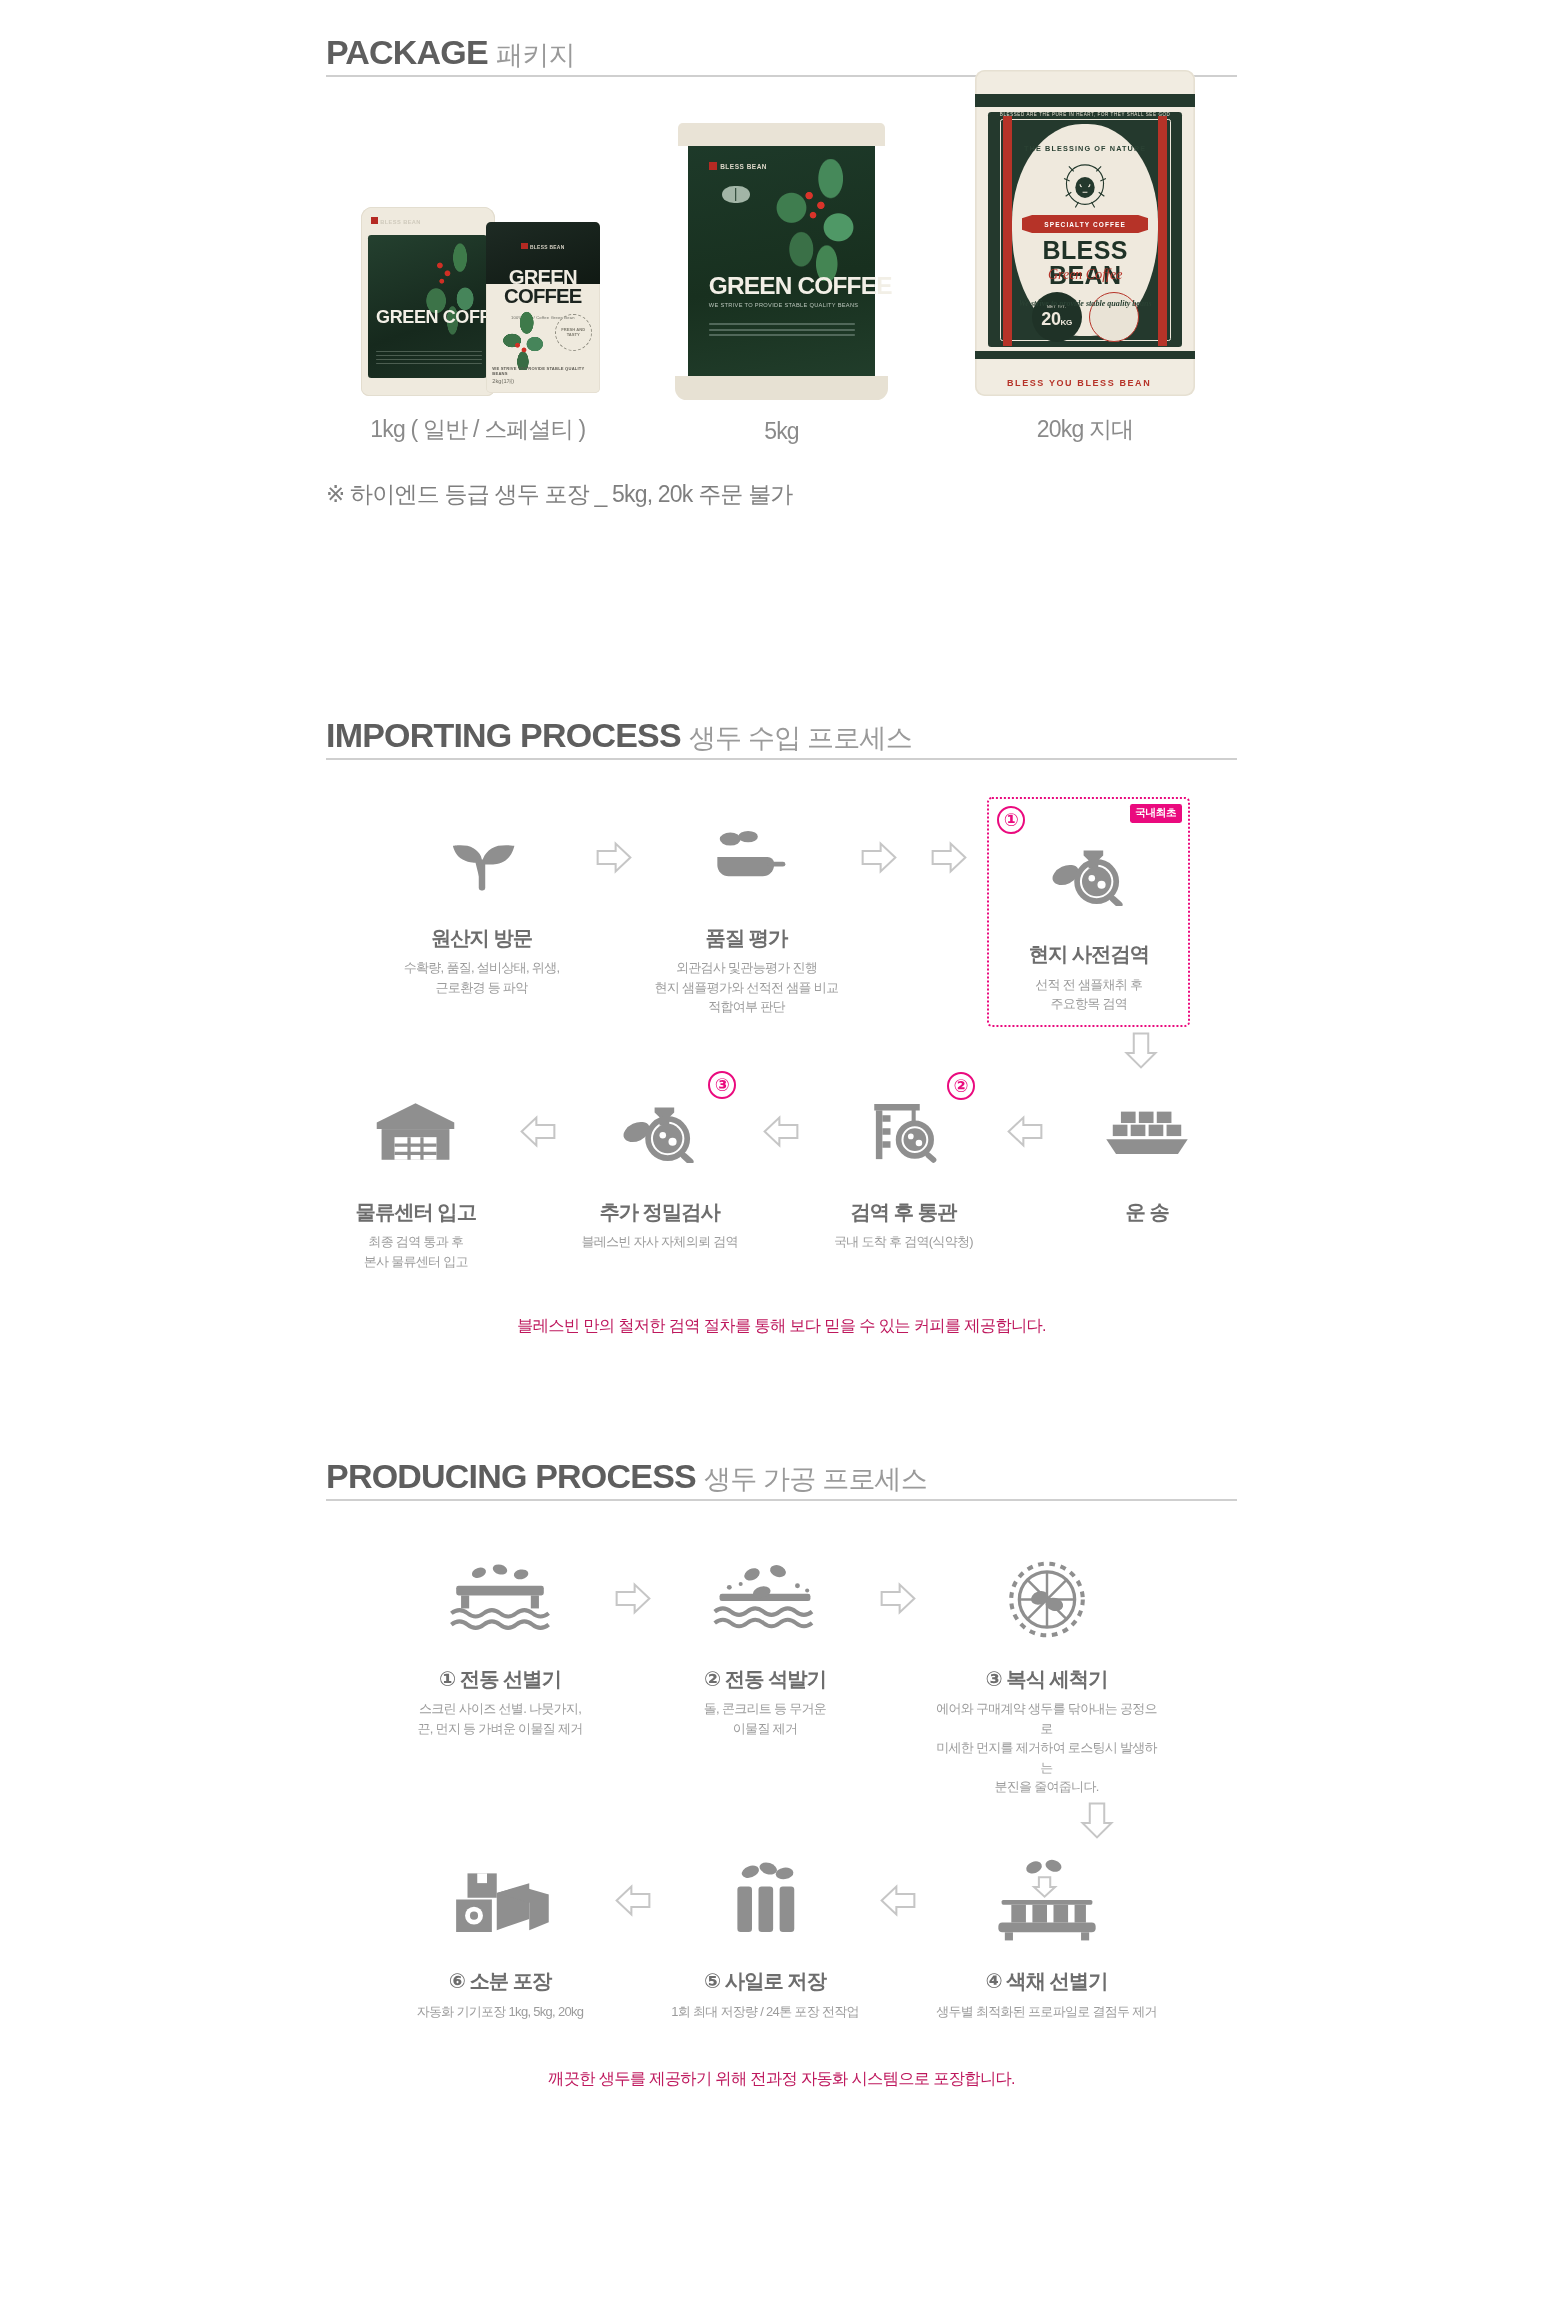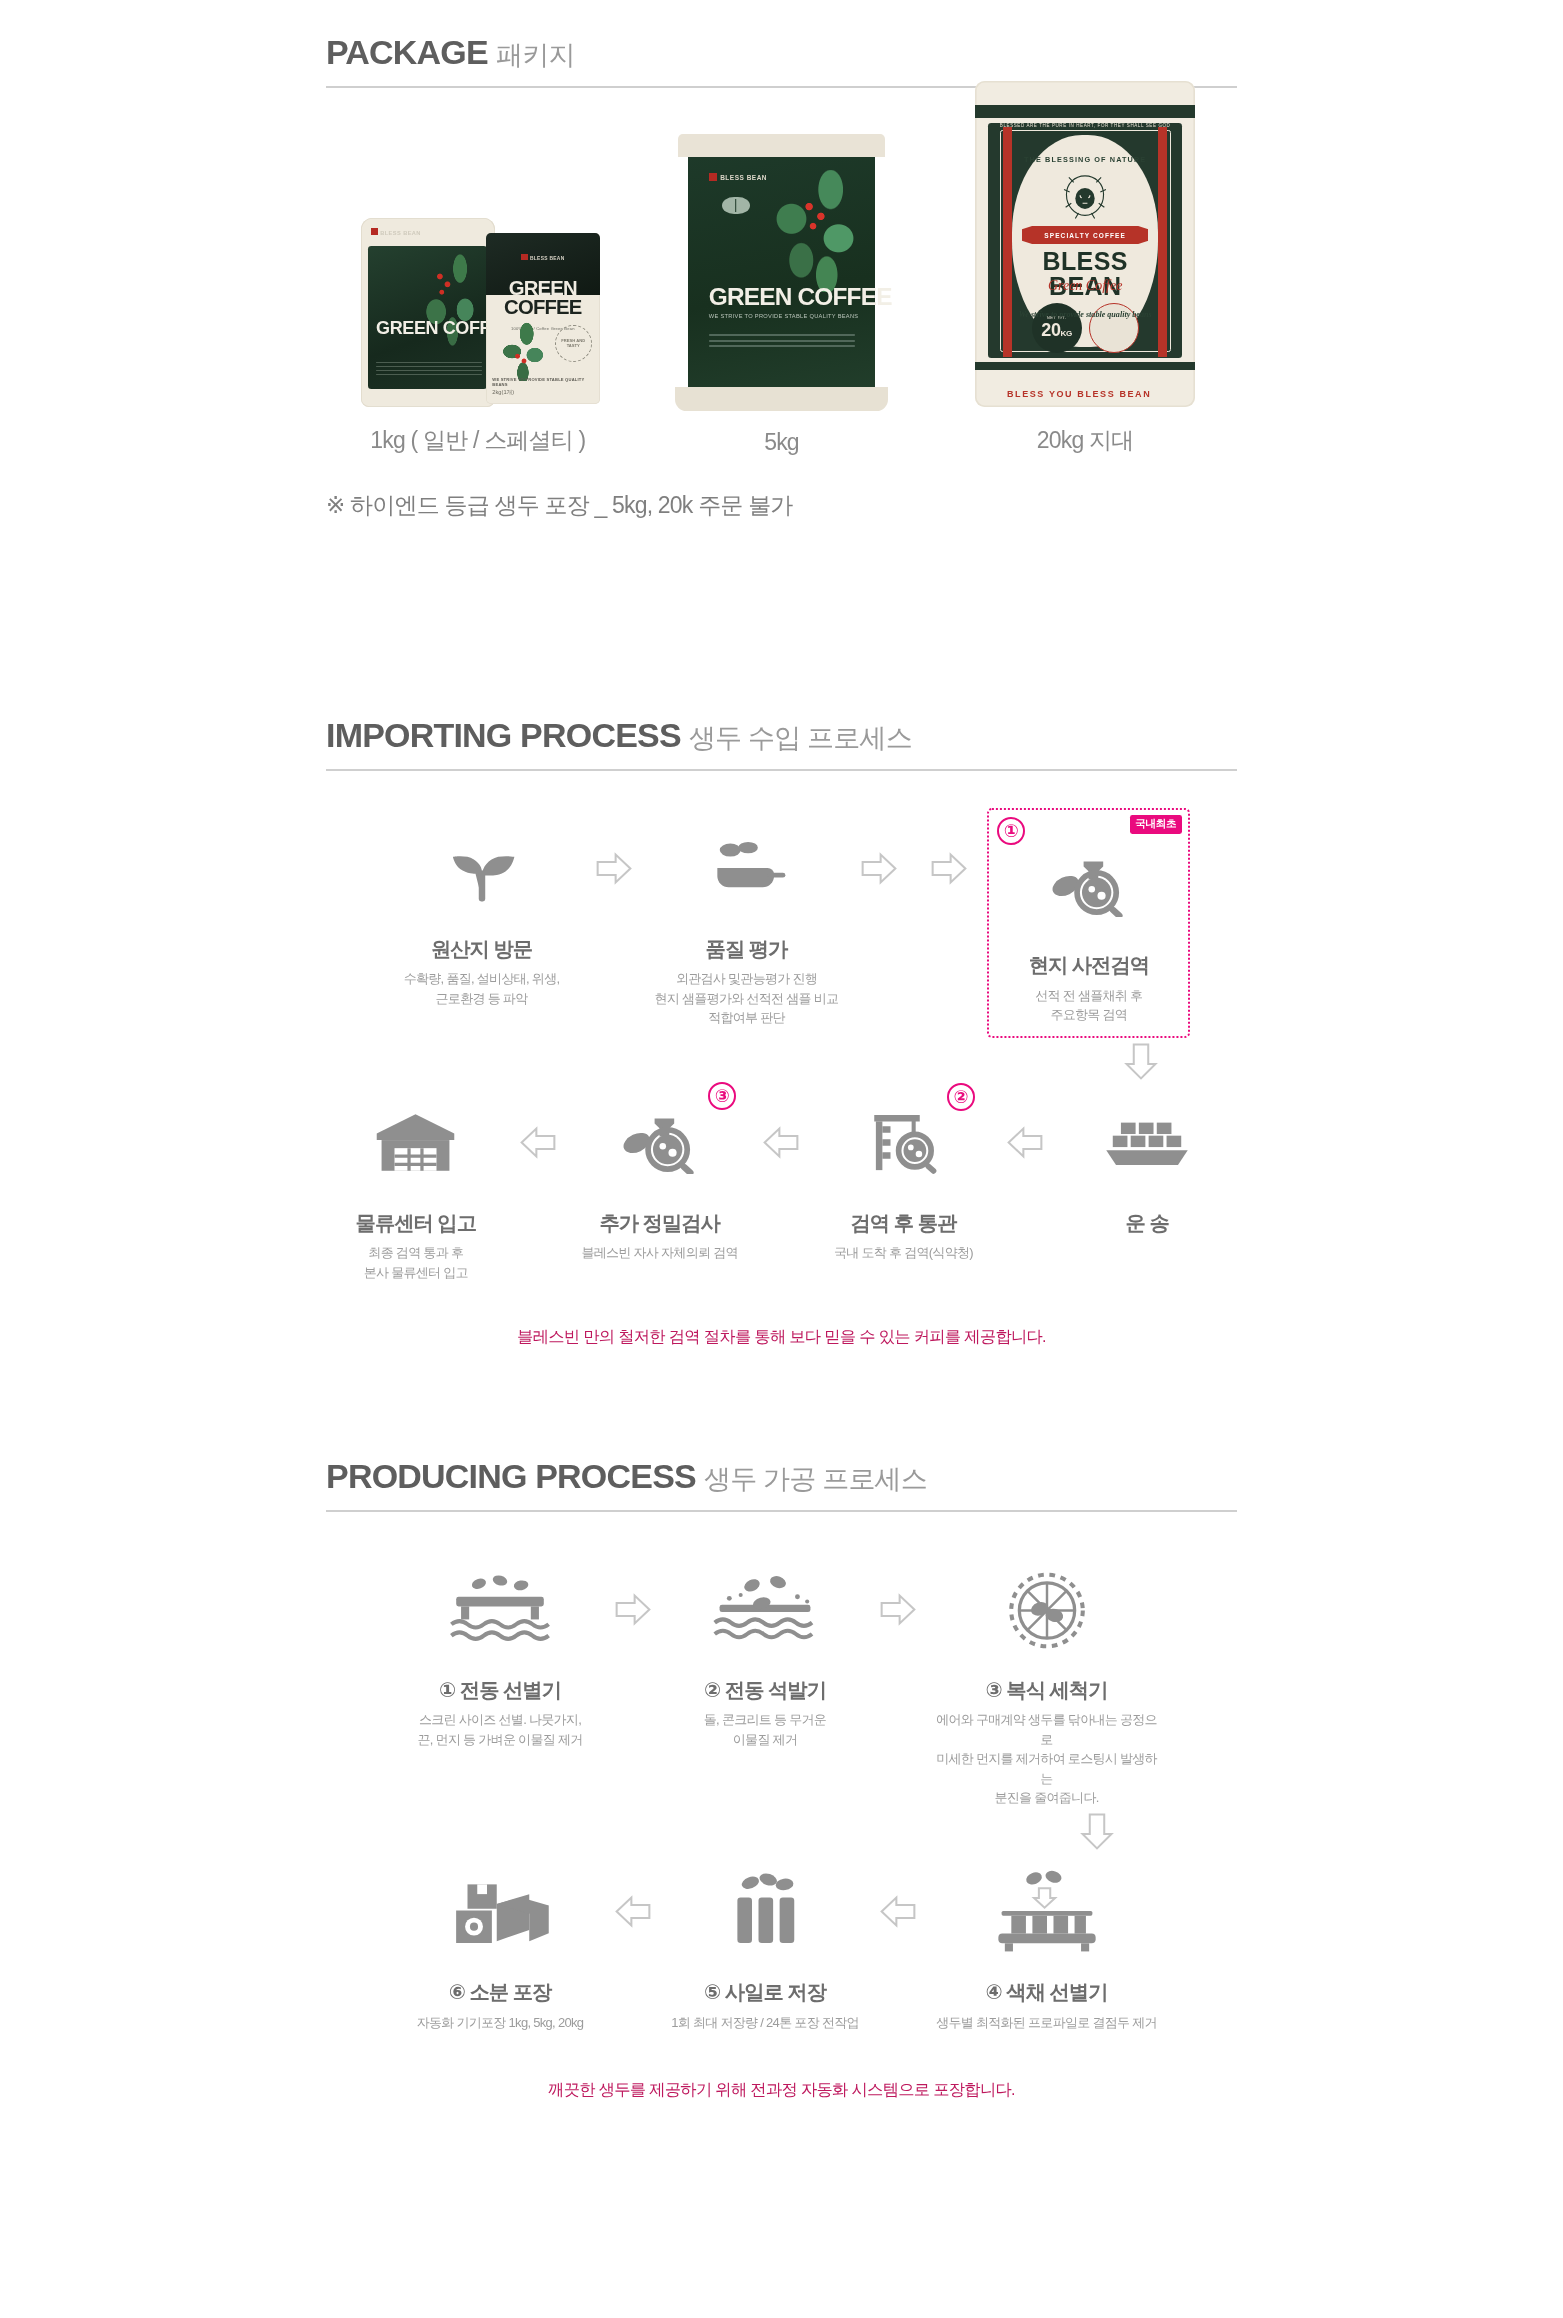--- a/index.html
+++ b/index.html
@@ -8,21 +8,21 @@
     width: 1563px;
     background: #ffffff;
     font-family: "Liberation Sans", "DejaVu Sans", sans-serif;
     color: #7b7b7b;
     -webkit-font-smoothing: antialiased;
   }
   .page { width: 1563px; height: 2319px; position: relative; margin: 0 auto; background:#fff; overflow: hidden; }
 
   
   .section { width: 911px; margin: 0 auto; }
-  .sec-head { position: relative; padding-bottom: 13px; border-bottom: 2.4px solid #cfcfcf; }
+  .sec-head { position: relative; padding-bottom: 2px; border-bottom: 2.4px solid #cfcfcf; }
   .sec-head .en {
     font-size: 34px; font-weight: 700; letter-spacing: -0.8px; color: #5e5e5e;
     display: inline-block; vertical-align: baseline;
   }
   .sec-head .ko {
     font-size: 27px; font-weight: 400; color: #9a9a9a; letter-spacing: -0.8px;
     display: inline-block; vertical-align: baseline; margin-left: 8.1px;
   }
 
   

